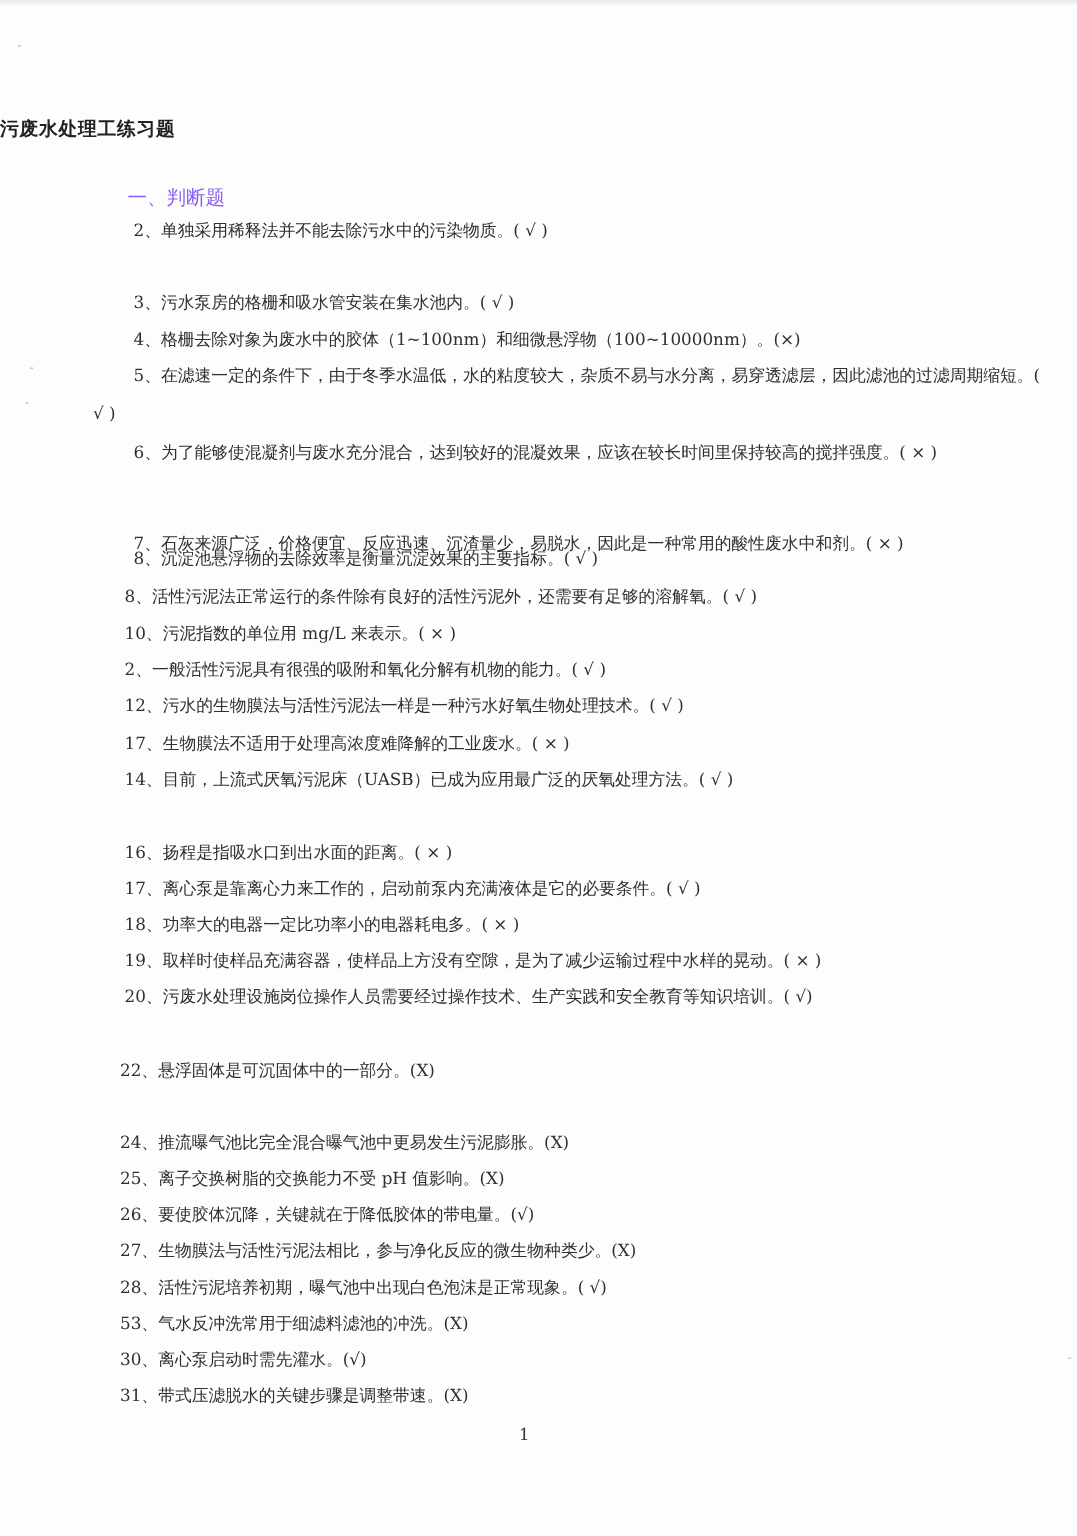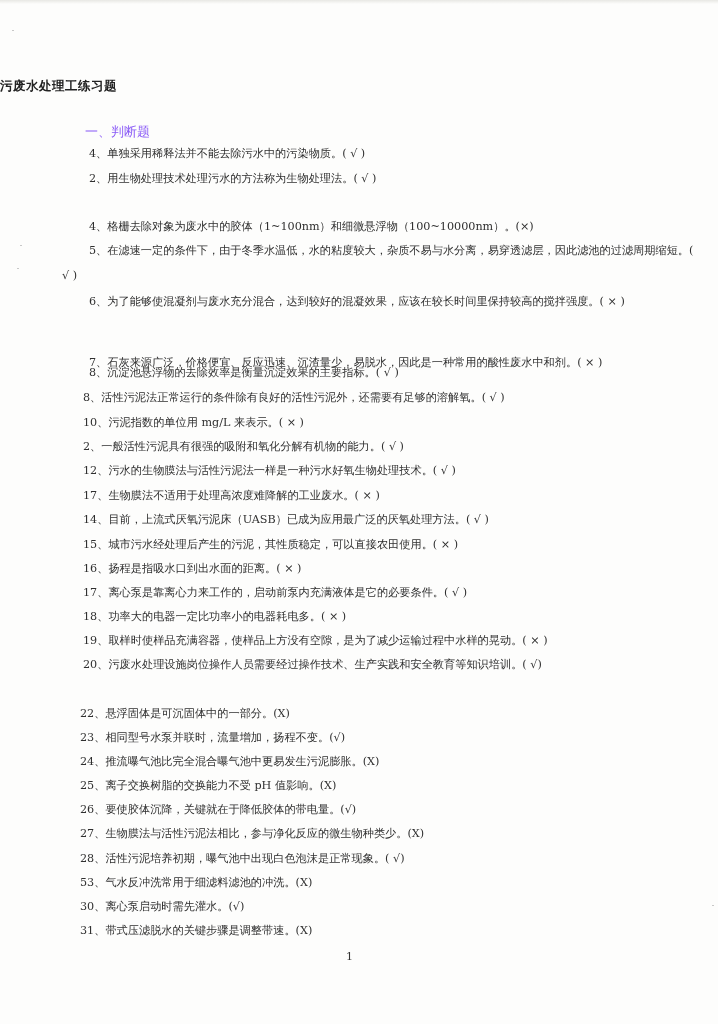--- a/index.html
+++ b/index.html
@@ -65,41 +65,39 @@
   </style>
 </head>
 <body>
 
 <div class="page">
   <div class="top-edge"></div>
 
   <div class="title">污废水处理工练习题</div>
   <div class="section-heading">一、判断题</div>
 
-  <div class="q" style="left:89px;top:147px">4、单独采用稀释法并不能去除污水中的污染物质。( √ )</div>
-  <div class="q" style="left:89px;top:172px">2、用生物处理技术处理污水的方法称为生物处理法。( √ )</div>
+  <div class="q" style="left:89px;top:147px">2、单独采用稀释法并不能去除污水中的污染物质。( √ )</div>
+  <div class="q" style="left:89px;top:195px">3、污水泵房的格栅和吸水管安装在集水池内。( √ )</div>
   <div class="q" style="left:89px;top:220px">4、格栅去除对象为废水中的胶体（1~100nm）和细微悬浮物（100~10000nm）。(×)</div>
   <div class="q wrap" style="left:62px;top:238px">5、在滤速一定的条件下，由于冬季水温低，水的粘度较大，杂质不易与水分离，易穿透滤层，因此滤池的过滤周期缩短。( √ )</div>
   <div class="q wrap" style="left:62px;top:289px">6、为了能够使混凝剂与废水充分混合，达到较好的混凝效果，应该在较长时间里保持较高的搅拌强度。( × )</div>
   <div class="q" style="left:89px;top:356px">7、石灰来源广泛，价格便宜、反应迅速、沉渣量少，易脱水，因此是一种常用的酸性废水中和剂。( × )</div>
   <div class="q" style="left:89px;top:366px">8、沉淀池悬浮物的去除效率是衡量沉淀效果的主要指标。( √ )</div>
   <div class="q" style="left:83px;top:391px">8、活性污泥法正常运行的条件除有良好的活性污泥外，还需要有足够的溶解氧。( √ )</div>
   <div class="q" style="left:83px;top:416px">10、污泥指数的单位用 mg/L 来表示。( × )</div>
   <div class="q" style="left:83px;top:440px">2、一般活性污泥具有很强的吸附和氧化分解有机物的能力。( √ )</div>
   <div class="q" style="left:83px;top:464px">12、污水的生物膜法与活性污泥法一样是一种污水好氧生物处理技术。( √ )</div>
   <div class="q" style="left:83px;top:489px">17、生物膜法不适用于处理高浓度难降解的工业废水。( × )</div>
   <div class="q" style="left:83px;top:513px">14、目前，上流式厌氧污泥床（UASB）已成为应用最广泛的厌氧处理方法。( √ )</div>
-  <div class="q" style="left:83px;top:538px">15、城市污水经处理后产生的污泥，其性质稳定，可以直接农田使用。( × )</div>
   <div class="q" style="left:83px;top:562px">16、扬程是指吸水口到出水面的距离。( × )</div>
   <div class="q" style="left:83px;top:586px">17、离心泵是靠离心力来工作的，启动前泵内充满液体是它的必要条件。( √ )</div>
   <div class="q" style="left:83px;top:610px">18、功率大的电器一定比功率小的电器耗电多。( × )</div>
   <div class="q" style="left:83px;top:634px">19、取样时使样品充满容器，使样品上方没有空隙，是为了减少运输过程中水样的晃动。( × )</div>
   <div class="q" style="left:83px;top:658px">20、污废水处理设施岗位操作人员需要经过操作技术、生产实践和安全教育等知识培训。( √)</div>
   <div class="q" style="left:80px;top:707px">22、悬浮固体是可沉固体中的一部分。(X)</div>
-  <div class="q" style="left:80px;top:731px">23、相同型号水泵并联时，流量增加，扬程不变。(√)</div>
   <div class="q" style="left:80px;top:755px">24、推流曝气池比完全混合曝气池中更易发生污泥膨胀。(X)</div>
   <div class="q" style="left:80px;top:779px">25、离子交换树脂的交换能力不受 pH 值影响。(X)</div>
   <div class="q" style="left:80px;top:803px">26、要使胶体沉降，关键就在于降低胶体的带电量。(√)</div>
   <div class="q" style="left:80px;top:827px">27、生物膜法与活性污泥法相比，参与净化反应的微生物种类少。(X)</div>
   <div class="q" style="left:80px;top:852px">28、活性污泥培养初期，曝气池中出现白色泡沫是正常现象。( √)</div>
   <div class="q" style="left:80px;top:876px">53、气水反冲洗常用于细滤料滤池的冲洗。(X)</div>
   <div class="q" style="left:80px;top:900px">30、离心泵启动时需先灌水。(√)</div>
   <div class="q" style="left:80px;top:924px">31、带式压滤脱水的关键步骤是调整带速。(X)</div>
 
   <div class="page-number">1</div>

